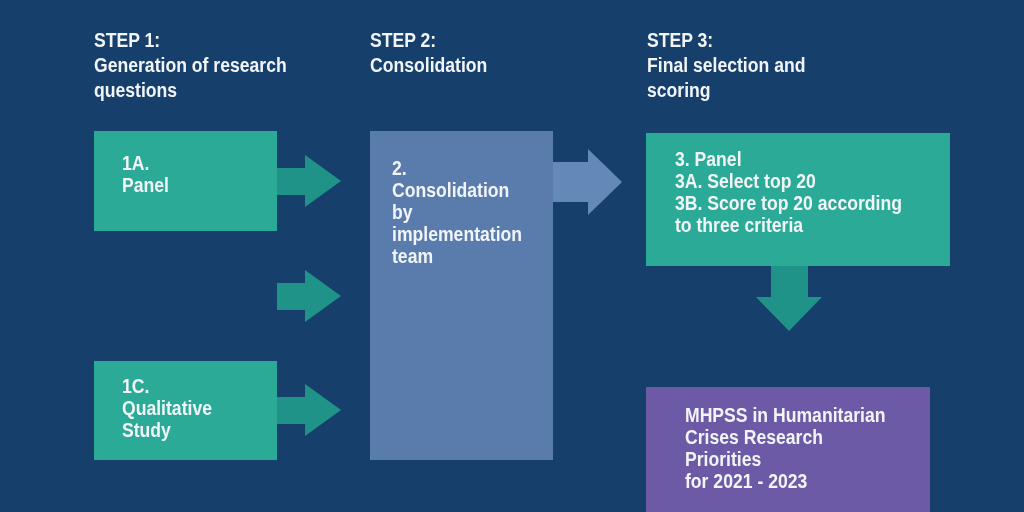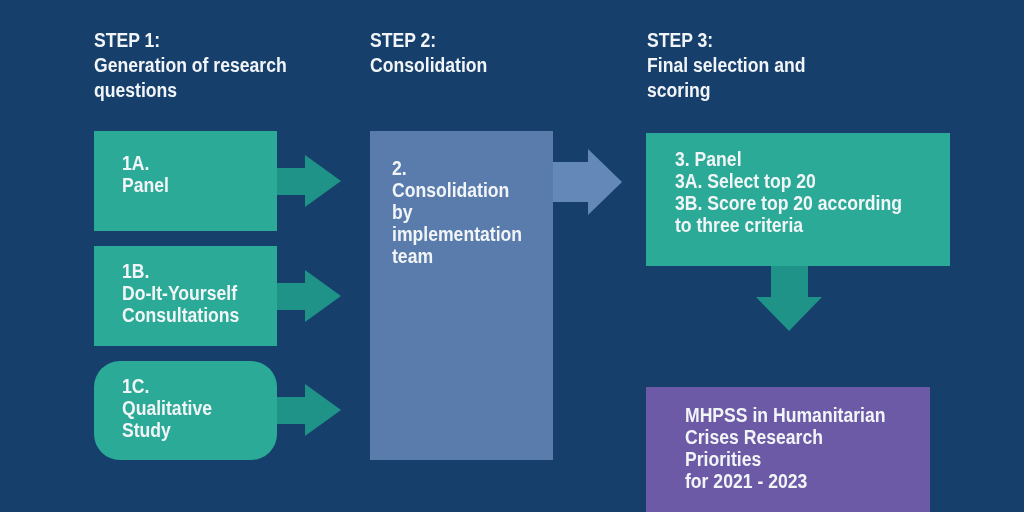--- a/index.html
+++ b/index.html
@@ -28,21 +28,21 @@
   .box{
     position:absolute;box-sizing:border-box;color:var(--text);
     font-size:20px;line-height:22px;font-weight:700;
   }
   .box .txt{display:block;white-space:pre-line;transform:scaleX(0.88);transform-origin:0 0;}
   .teal{background:var(--teal-box);}
   .steel{background:var(--steel-box);}
   .purple{background:var(--purple-box);}
   #box-1a{left:94px;top:131px;width:183px;height:100px;padding:21px 8px 0 28px;}
   #box-1b{left:94px;top:246px;width:183px;height:100px;padding:14px 8px 0 28px;}
-  #box-1c{left:94px;top:361px;width:183px;height:99px;padding:14px 8px 0 28px;border-radius:26px;}
+  #box-1c{left:94px;top:361px;width:183px;height:99px;padding:14px 8px 0 28px;}
   #box-2{left:370px;top:131px;width:183px;height:329px;padding:26px 8px 0 22px;}
   #box-3{left:646px;top:133px;width:304px;height:133px;padding:15px 8px 0 29px;}
   #box-result{left:646px;top:347px;width:284px;height:130px;padding:17px 8px 0 39px;margin-top:40px;}
   .arrow{position:absolute;}
   .arrow .shaft{position:absolute;display:block;}
   .arrow .head{position:absolute;display:block;width:0;height:0;}
   
   .arrow.r-teal{width:64px;height:52px;}
   .arrow.r-teal .shaft{left:0;top:13px;width:28px;height:27px;background:var(--teal-arrow);}
   .arrow.r-teal .head{left:28px;top:0;border-top:26px solid transparent;border-bottom:26px solid transparent;border-left:36px solid var(--teal-arrow);}
@@ -70,25 +70,20 @@
 questions</div>
   <div class="heading" id="heading-step2">STEP 2:
 Consolidation</div>
   <div class="heading" id="heading-step3">STEP 3:
 Final selection and
 scoring</div>
 
   <div class="box teal" id="box-1a">
     <span class="txt">1A.
 Panel</span>
-  </div>
-  <div class="box teal" id="box-1b">
-    <span class="txt">1B.
-Do-It-Yourself
-Consultations</span>
   </div>
   <div class="box teal" id="box-1c">
     <span class="txt">1C.
 Qualitative
 Study</span>
   </div>
 
   <div class="arrow r-teal" id="arrow-1a">
     <span class="shaft"></span>
     <span class="head"></span>

